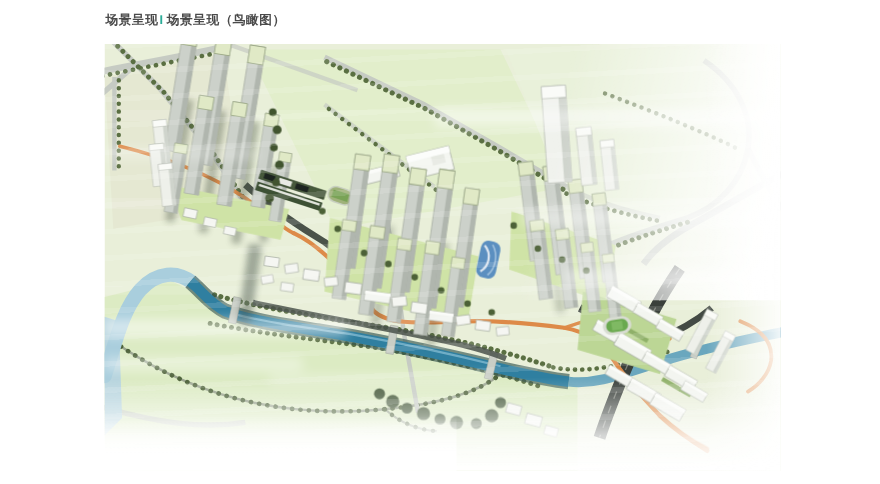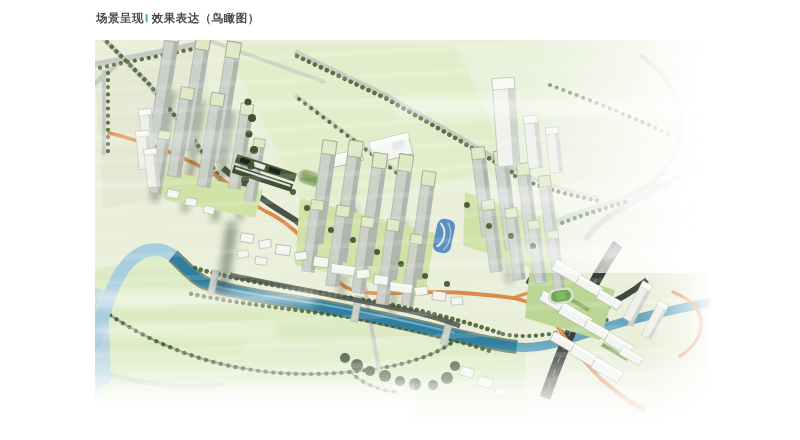--- a/index.html
+++ b/index.html
@@ -32,21 +32,21 @@
   .fade-bottom{left:0;bottom:0;width:100%;height:22%;
     background:linear-gradient(180deg, rgba(255,255,255,0),
       rgba(255,255,255,0.78) 62%, rgba(255,255,255,0.98) 96%);}
   .fade-bottom-left{left:0;bottom:0;width:52%;height:13%;
     background:linear-gradient(180deg, rgba(255,255,255,0), #ffffff 72%);}
 </style>
 </head>
 <body>
 
 <div class="slide-title">
-  <span>场景呈现</span><span class="divider">I</span><span>效果表达（鸟瞰图）</span>
+  <span>场景呈现</span><span class="divider">I</span><span>场景呈现（鸟瞰图）</span>
 </div>
 
 <figure class="render">
 <svg width="615" height="388" viewBox="0 0 615 388">
   <defs>
     <filter id="b3" x="-60%" y="-60%" width="220%" height="220%">
           <feGaussianBlur stdDeviation="3"></feGaussianBlur>
         </filter>
     <filter id="b5" x="-60%" y="-60%" width="220%" height="220%">
           <feGaussianBlur stdDeviation="5"></feGaussianBlur>

